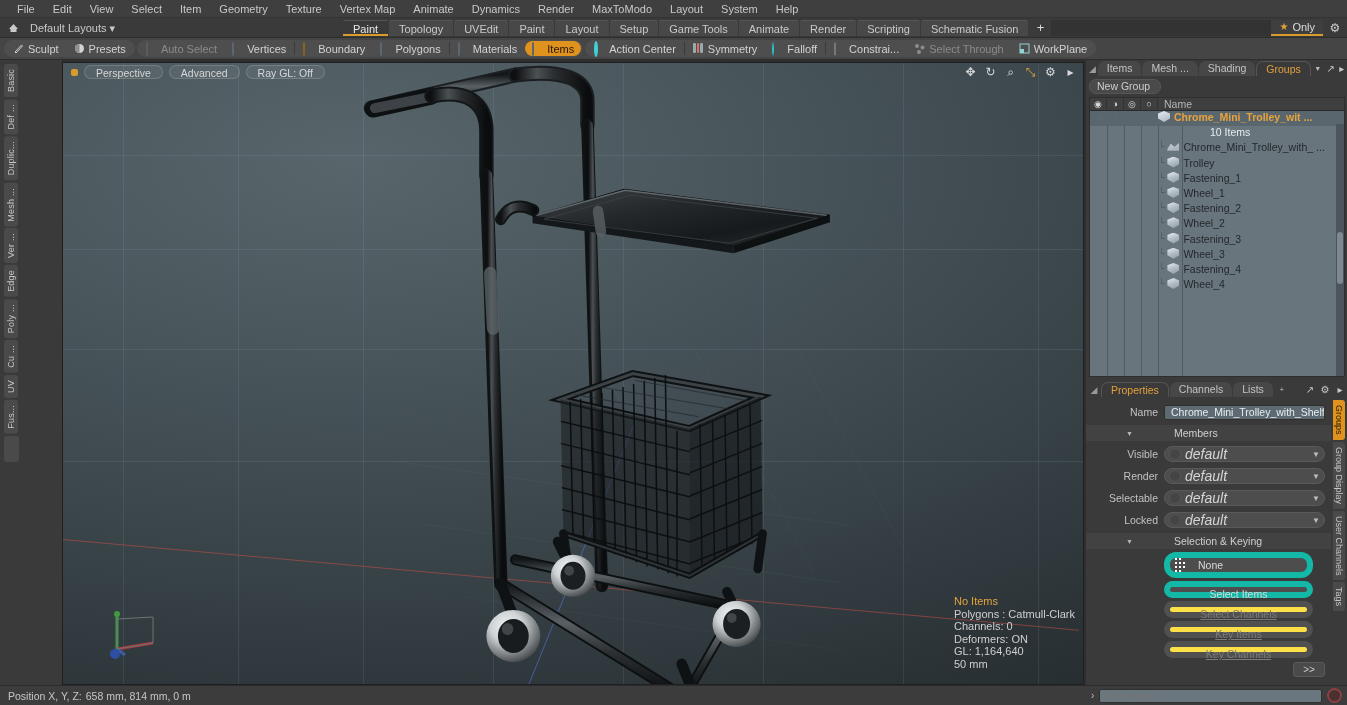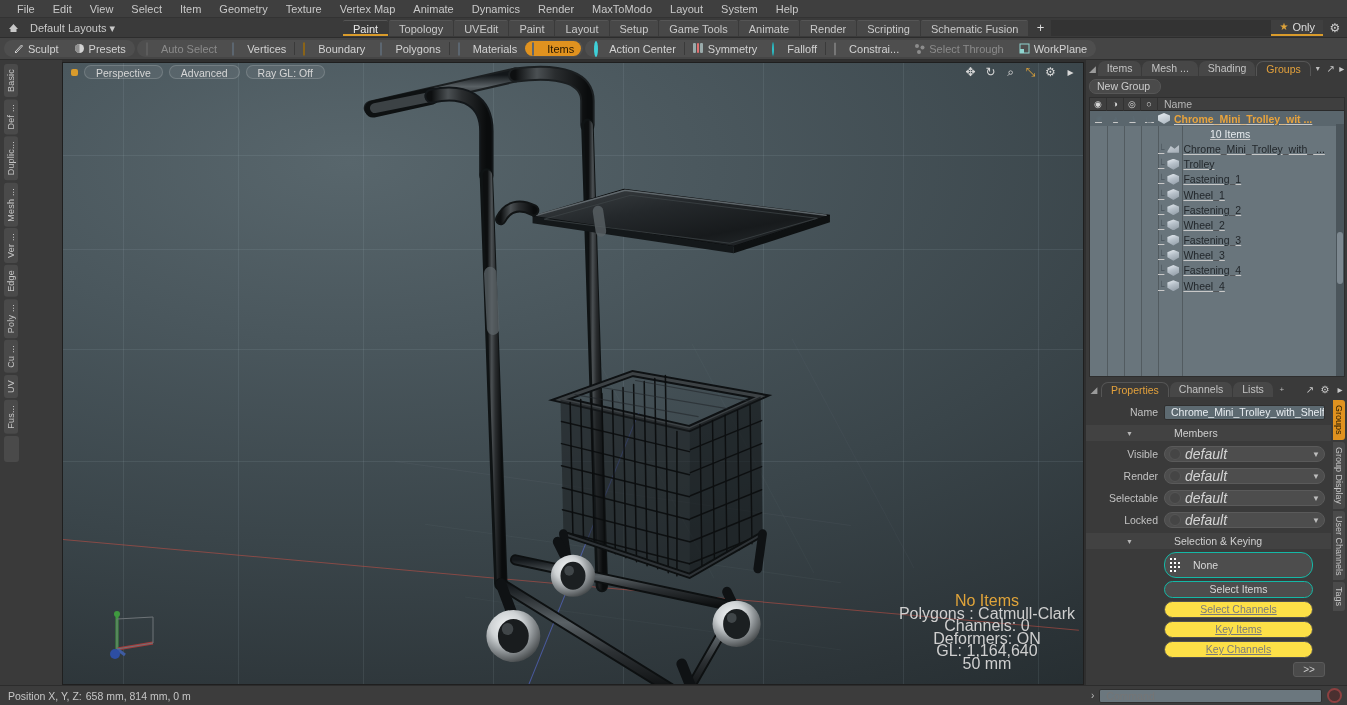--- a/index.html
+++ b/index.html
@@ -127,22 +127,22 @@
   
   .gridwrap{ position:absolute; inset:0; overflow:hidden; }
   .gl{ position:absolute; background:rgba(190,205,215,.10); }
   .gl.v{ width:1px; top:0; bottom:0; }
   .gl.h{ height:1px; left:0; right:0; }
   .axisX{ position:absolute; height:1px; left:0; right:0; background:rgba(200,80,70,.55); }
   .axisZ{ position:absolute; width:1px; background:rgba(90,110,220,.6); }
 
   
   .vp-stats{
-    position:absolute; right:8px; bottom:14px; text-align:center; line-height:12.5px;
-    font-size:16px; color:#cfcfcf; z-index:7;
+    position:absolute; right:8px; bottom:14px; text-align:left; line-height:12.5px;
+    font-size:11px; color:#cfcfcf; z-index:7;
   }
   .vp-stats .hi{ color:#e0a43a; }
   .axisgizmo{ position:absolute; left:38px; bottom:25px; width:60px; height:54px; z-index:7; }
 
   
   .posbar{
     height:20px; flex:0 0 20px; background:#3c3c3c; display:flex; align-items:center;
     padding-left:8px; border-top:1px solid #2c2c2c; gap:4px;
   }
   .posbar .lbl{ color:#c6c6c6; font-size:10.5px; }
@@ -179,21 +179,21 @@
     height:13px; flex:0 0 13px; background:#3f3f3f; display:flex; align-items:center;
     border-bottom:1px solid #2a2a2a;
   }
   .th-ico{
     width:17px; height:13px; display:flex; align-items:center; justify-content:center;
     border-right:1px solid #323232; color:#d7d7d7; font-size:9px;
   }
   .th-name{ padding-left:6px; color:#b6b6b6; font-size:10.5px; }
   .tree-body{ flex:1; position:relative; overflow:hidden; background:#69757c; }
   .colrule{ position:absolute; top:0; bottom:0; width:1px; background:rgba(0,0,0,.22); }
-  .trow{ position:relative; height:15.2px; display:flex; align-items:center; font-size:10.5px;text-decoration:underline; }
+  .trow{ position:relative; height:15.2px; display:flex; font-size:10.5px; }
   .trow.sel{ background:#5a666d; }
   .trow .gut{ width:68px; flex:0 0 68px; display:flex; }
   .trow .gut i{
     width:17px; height:15px; display:flex; align-items:center; justify-content:center;
     color:#5c6a72; font-size:8px;
   }
   .tw-ico{
     width:12px;height:11px;margin-right:4px; display:inline-block;
     background:linear-gradient(160deg,#e9eef3 0%,#b6c0c9 45%,#8e99a3 100%);
     clip-path:polygon(50% 0,100% 22%,100% 68%,50% 100%,0 68%,0 22%);
@@ -233,21 +233,21 @@
   }
   .pdrop .bullet{
     width:12px;height:12px;border-radius:50%; background:#454545; border:1px solid #555; margin:0 4px;
   }
   .pdrop .txt{ flex:1; color:#d5d5d5; font-size:14px;font-style:italic; }
   .pdrop .car{ color:#bdbdbd; font-size:8px; }
   .phead{ height:16px; display:flex; align-items:center; gap:5px; padding-left:4px; background:#424242; margin:2px 0; }
   .phead .tri{ color:#b5b5b5; font-size:7px; }
   .phead span{ font-size:10.5px; color:#cfcfcf;padding-left:36px; }
   .pbtn{
-    height:17px; margin:3px 18px 0 78px; background:#4d4d4d; border:1px solid #14b8a6;
+    height:17px; margin:3px 18px 0 78px; background:#4d4d4d; border:6px solid #14b8a6;
     border-radius:12px; color:#d8d8d8; font-size:10.5px; line-height:15px; text-align:center;
   }
   .pbtn.dis{ color:#7b7b7b; background:#fde047; border-color:#505050;text-decoration:underline; }
   .pbtn.none{
     display:flex; align-items:center; height:26px; line-height:24px; text-align:left; padding-left:4px; gap:8px;
   }
   .dotsico{ width:16px; height:16px; display:block; }
   .pbtn-right{ display:flex; justify-content:flex-end; padding:4px 6px 0 0; }
   .gobtn{
     width:32px;height:15px; background:#4a4a4a;border:1px solid #5a5a5a;border-radius:3px;

